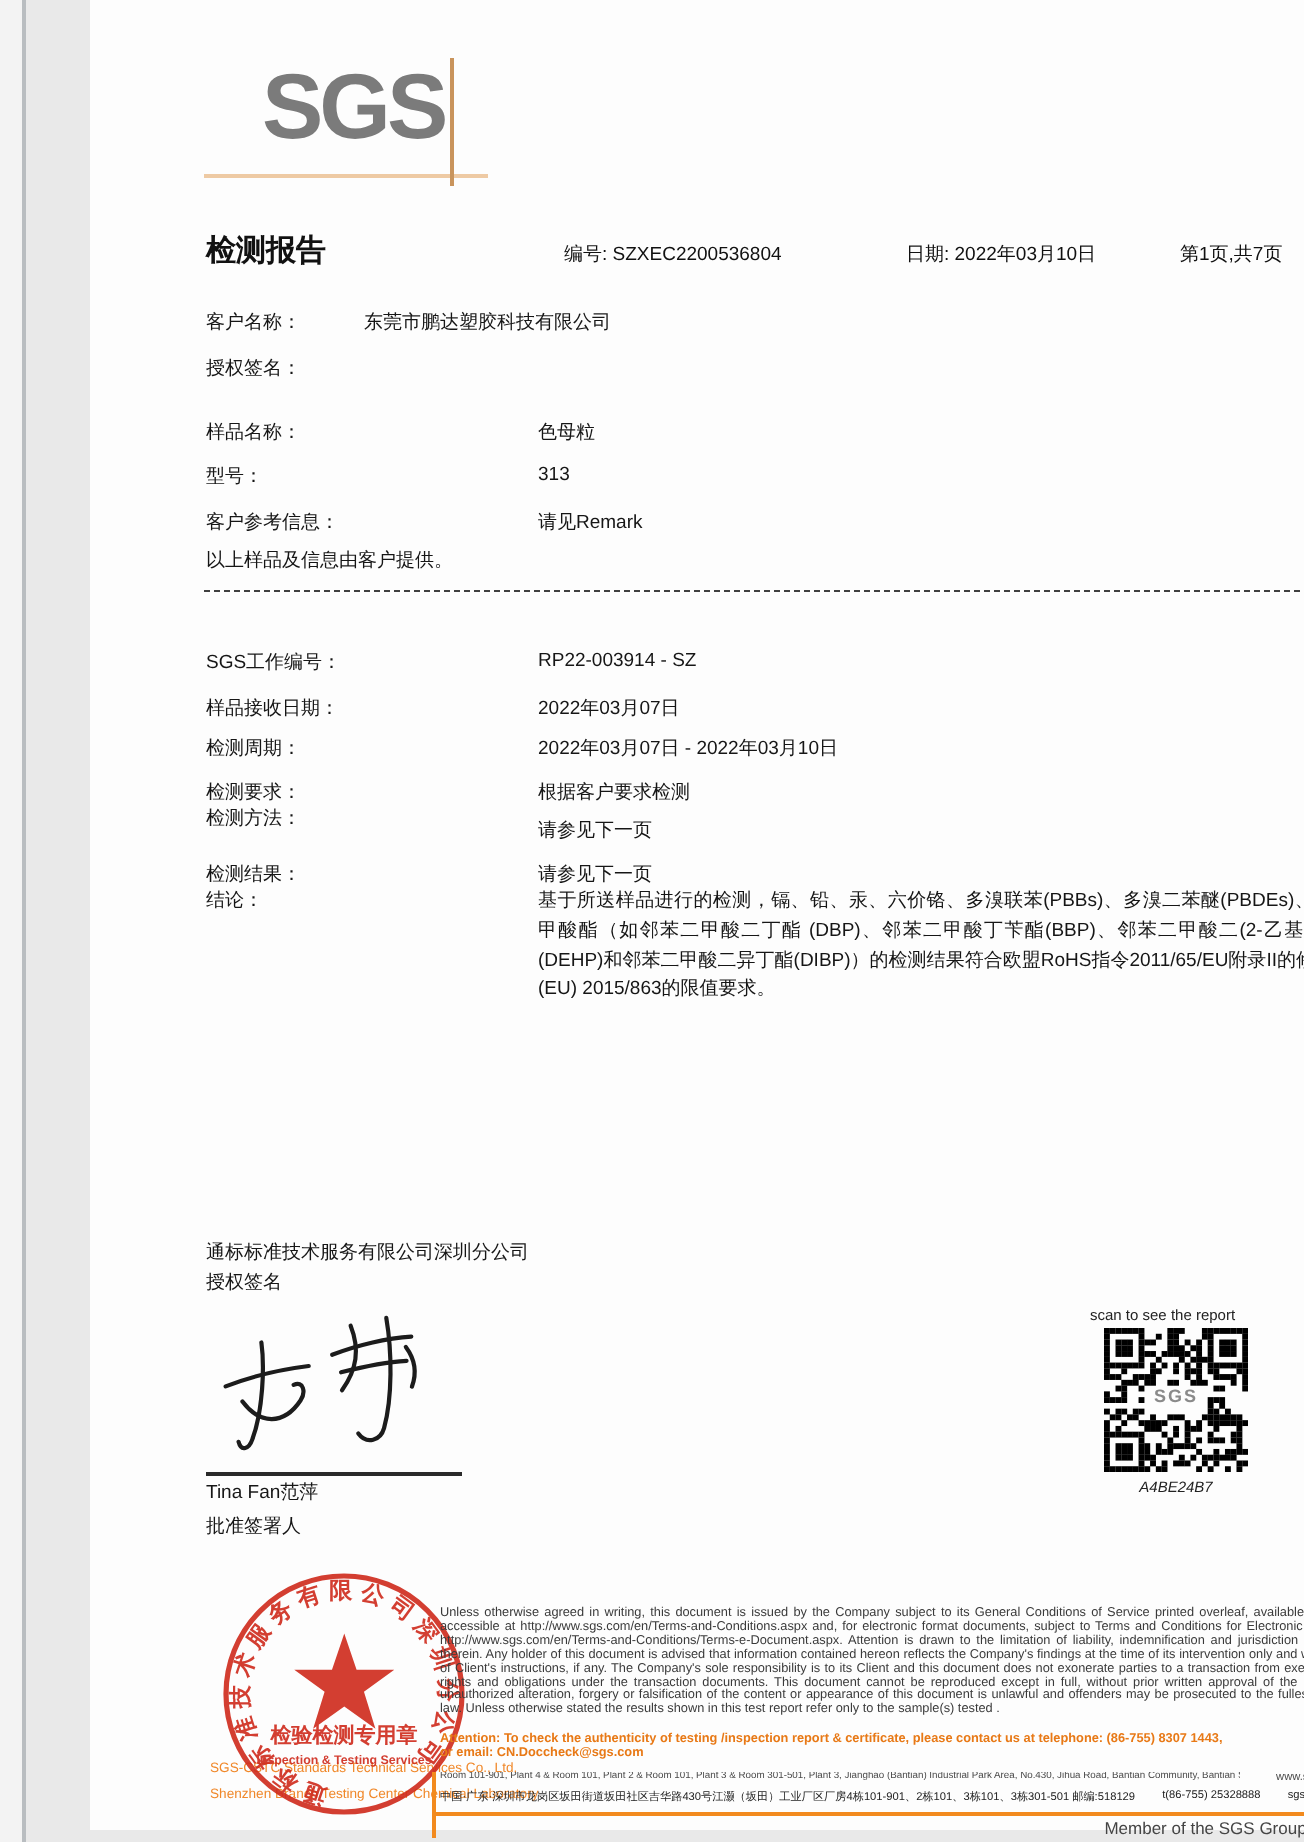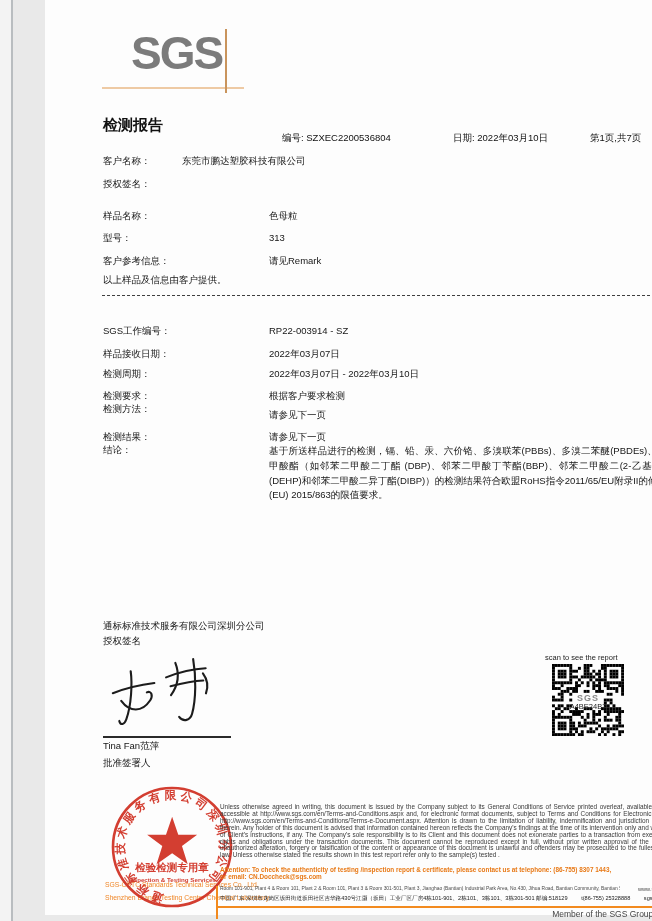--- a/index.html
+++ b/index.html
@@ -16,35 +16,35 @@
   }
   .edge-strip{position:absolute;left:0;top:0;width:11px;bottom:0;background:#f3f3f3;}
   .edge-line{position:absolute;left:11px;top:0;width:2px;bottom:0;background:#b9bdc0;}
   .abs{position:absolute;}
   
   .logo{left:86px;top:30px;font-size:46px;font-weight:bold;color:#7b7b7b;letter-spacing:-2px;line-height:1;}
   .logo-underline{left:57px;top:87px;width:142px;height:2px;}
   .logo-vline{left:180px;top:29px;width:2px;height:64px;}
   
   .doc-title{left:58px;top:116px;font-size:15px;font-weight:bold;color:#111;}
-  .hmeta{top:132px;font-size:9.5px;color:#111;text-align:right;}
+  .hmeta{top:121px;font-size:9.5px;color:#111;text-align:right;}
   
   .lbl{font-size:9.5px;color:#161616;left:58px;white-space:nowrap;}
   .val{font-size:9.5px;color:#161616;white-space:nowrap;}
   .v1{left:137px;} .v2{left:224px;}
   .dashline{left:57px;top:295px;width:588px;border-top:1.5px dashed #3f3f3f;height:0;}
   .conc-text{left:224px;top:444px;width:417px;font-size:9.5px;line-height:14.8px;color:#161616;text-align:justify;}
   
   .sigline{left:58px;top:736px;width:128px;height:1.5px;background:#2a2a2a;}
   .sig-svg{left:62px;top:655px;}
   
   .qr-caption{left:500px;top:653px;width:86px;font-size:7.5px;color:#222;}
   .qr-box{left:507px;top:664px;width:72px;height:72px;}
   .qr-center-label{position:absolute;left:0;top:29px;width:72px;text-align:center;font-size:9px;font-weight:bold;color:#8a8a8a;letter-spacing:1px;background:transparent;}
-  .qr-code-text{left:500px;top:702px;width:86px;text-align:center;font-size:7.5px;color:#222;}
+  .qr-code-text{left:500px;top:739px;width:86px;text-align:center;font-size:7.5px;color:#222;font-style:italic;}
   
   .legal{left:175px;top:804px;width:474px;font-size:6.4px;line-height:6.9px;color:#3a3a3a;text-align:justify;}
   .attention{left:175px;top:866px;width:474px;font-size:6.4px;line-height:7px;font-weight:bold;}
   .addr-row{left:175px;width:474px;display:flex;justify-content:space-between;white-space:nowrap;color:#4a4a4a;}
   .addr1{top:886px;font-size:4.9px;}
   .addr2{top:895px;font-size:5.6px;color:#222;}
   .footer-rule{left:172px;top:906px;width:480px;height:2px;}
   .footer-tick{left:171px;top:886px;width:2px;height:33px;}
   .member{left:390px;top:909px;width:258px;text-align:right;font-size:8.5px;color:#454545;}
   

